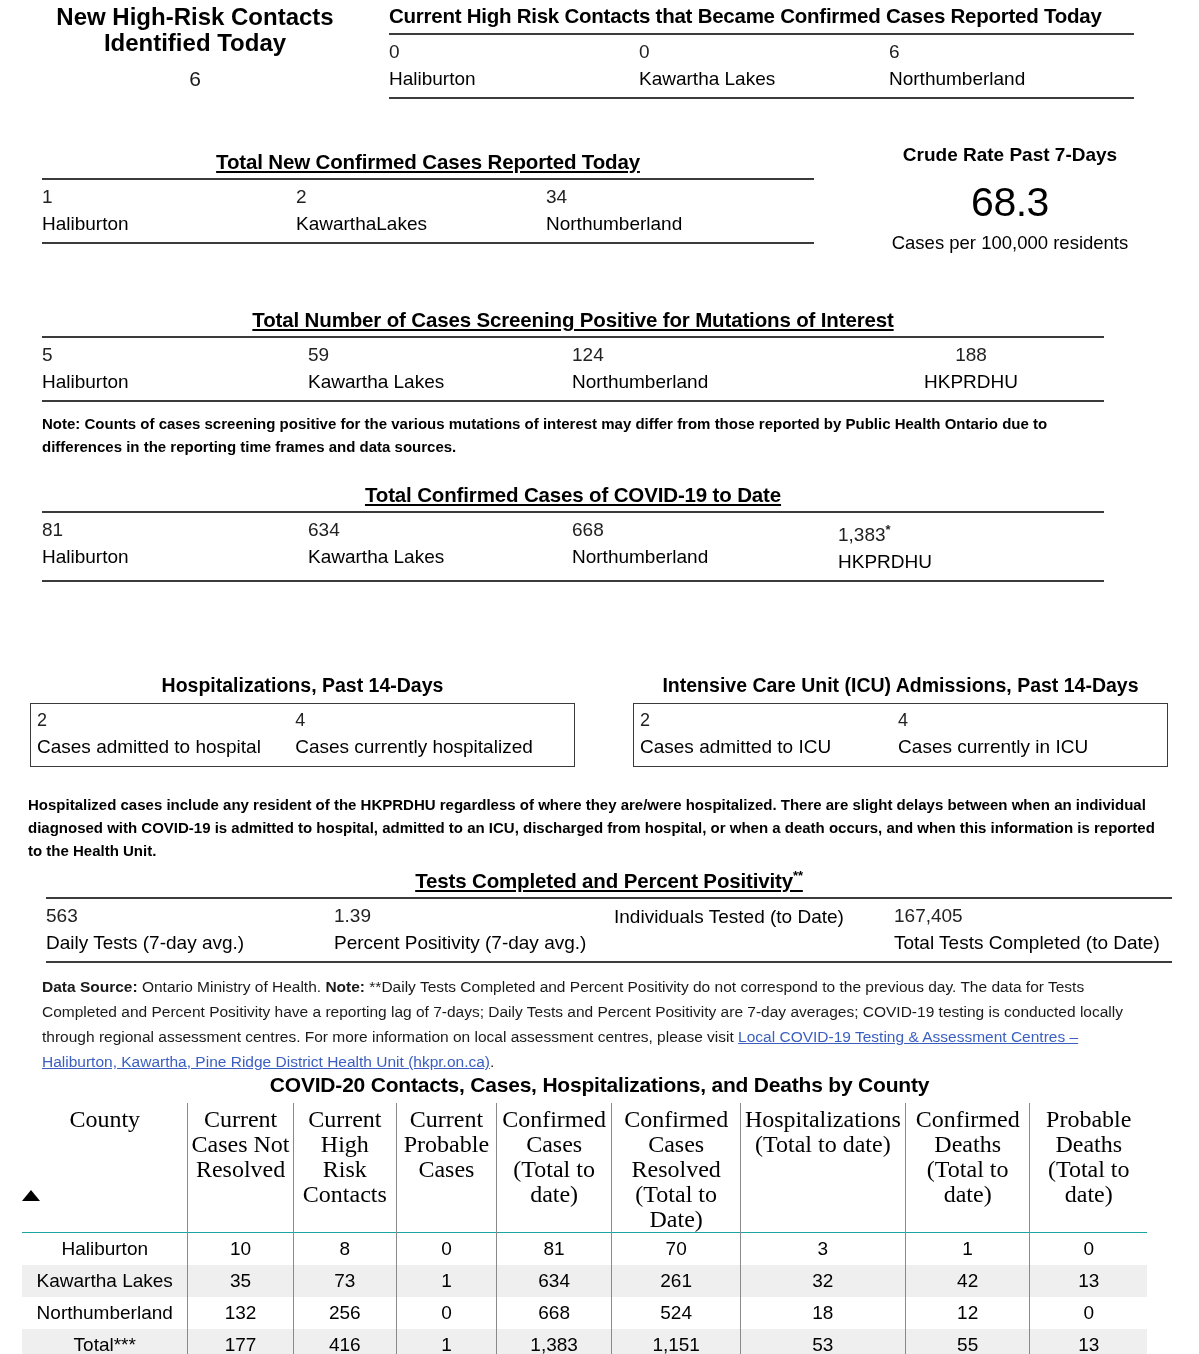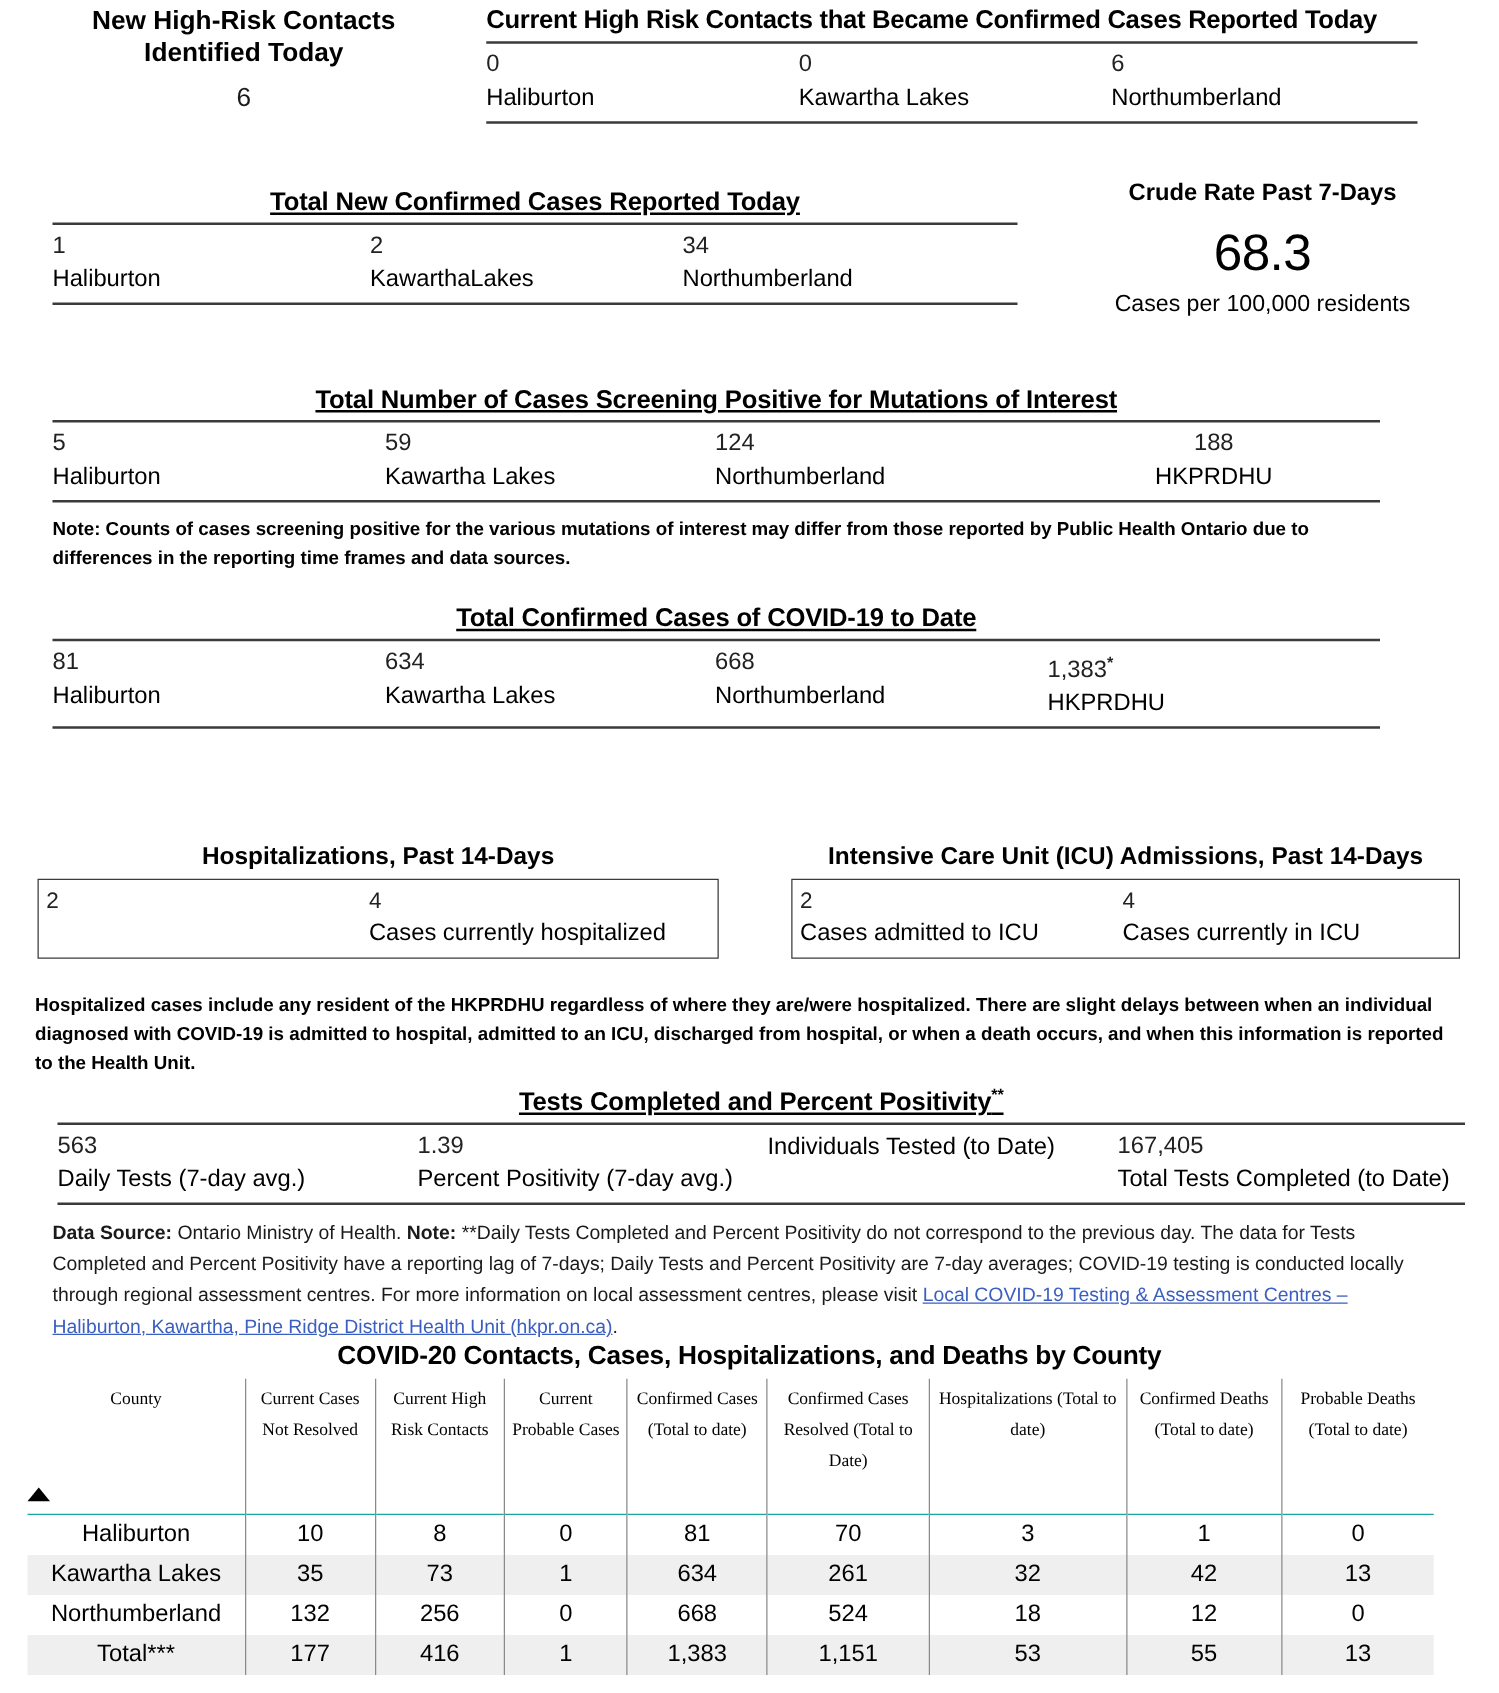--- a/index.html
+++ b/index.html
@@ -37,21 +37,21 @@
     line-height:25px;
     font-weight:normal;
     color:#1a1a1a;
   }
   .note-light b{font-weight:bold;}
   .lnk{color:#3b5fc0;text-decoration:underline;}
 
   
   .s1{position:absolute;left:0;top:0;width:1199px;height:120px;}
   .s1-left{position:absolute;left:30px;top:4px;width:330px;text-align:center;}
-  .s1-left .t{font-weight:bold;font-size:21px;line-height:26px;}
+  .s1-left .t{font-weight:bold;font-size:24px;line-height:26px;}
   .s1-left .v{font-size:21px;line-height:30px;margin-top:8px;color:#1a1a1a;}
   .s1-right{position:absolute;left:389px;top:2px;width:745px;}
   .s1-right .t{font-weight:bold;font-size:20.5px;line-height:28px;text-align:left;letter-spacing:-0.25px;}
 
   
   .s2{position:absolute;left:0;top:150px;width:1199px;}
   .s2-block{position:absolute;left:42px;top:0;width:772px;}
   .s2-crude{position:absolute;left:840px;top:-8px;width:340px;text-align:center;}
   .crude-t{font-weight:bold;font-size:19px;line-height:26px;}
   .crude-v{font-size:41px;line-height:52px;margin-top:8px;letter-spacing:-0.5px;}
@@ -81,21 +81,21 @@
   .tbl-title{font-weight:bold;font-size:21px;text-align:center;line-height:30px;letter-spacing:-0.2px;}
   table.county{
     border-collapse:collapse;
     width:1125px;
     margin-left:22px;
     margin-top:3px;
     font-family:"Liberation Serif", serif;
   }
   table.county th{
     font-weight:normal;
-    font-size:14px;
+    font-size:24px;
     line-height:25px;
     text-align:center;
     vertical-align:top;
     padding:4px 3px 0 3px;
     border-left:1px solid #8a8a8a;
     height:104px;
   }
   table.county th:first-child{border-left:none;}
   table.county td{
     font-family:"Liberation Sans", sans-serif;
@@ -226,20 +226,21 @@
         </div>
       </div>
     </div>
   </div>
 
   <div class="boxwrap" style="left:30px;width:545px;">
     <div class="box-title">Hospitalizations, Past 14-Days</div>
     <div class="box">
       <div class="cell" style="width:255px;">
         <div class="n">2</div>
+        <div class="l">Cases admitted to hospital</div>
       </div>
       <div class="cell" style="width:282px;">
         <div class="n">4</div>
         <div class="l">Cases currently hospitalized</div>
       </div>
     </div>
   </div>
 
   <div class="boxwrap" style="left:633px;width:535px;">
     <div class="box-title">Intensive Care Unit (ICU) Admissions, Past 14-Days</div>

